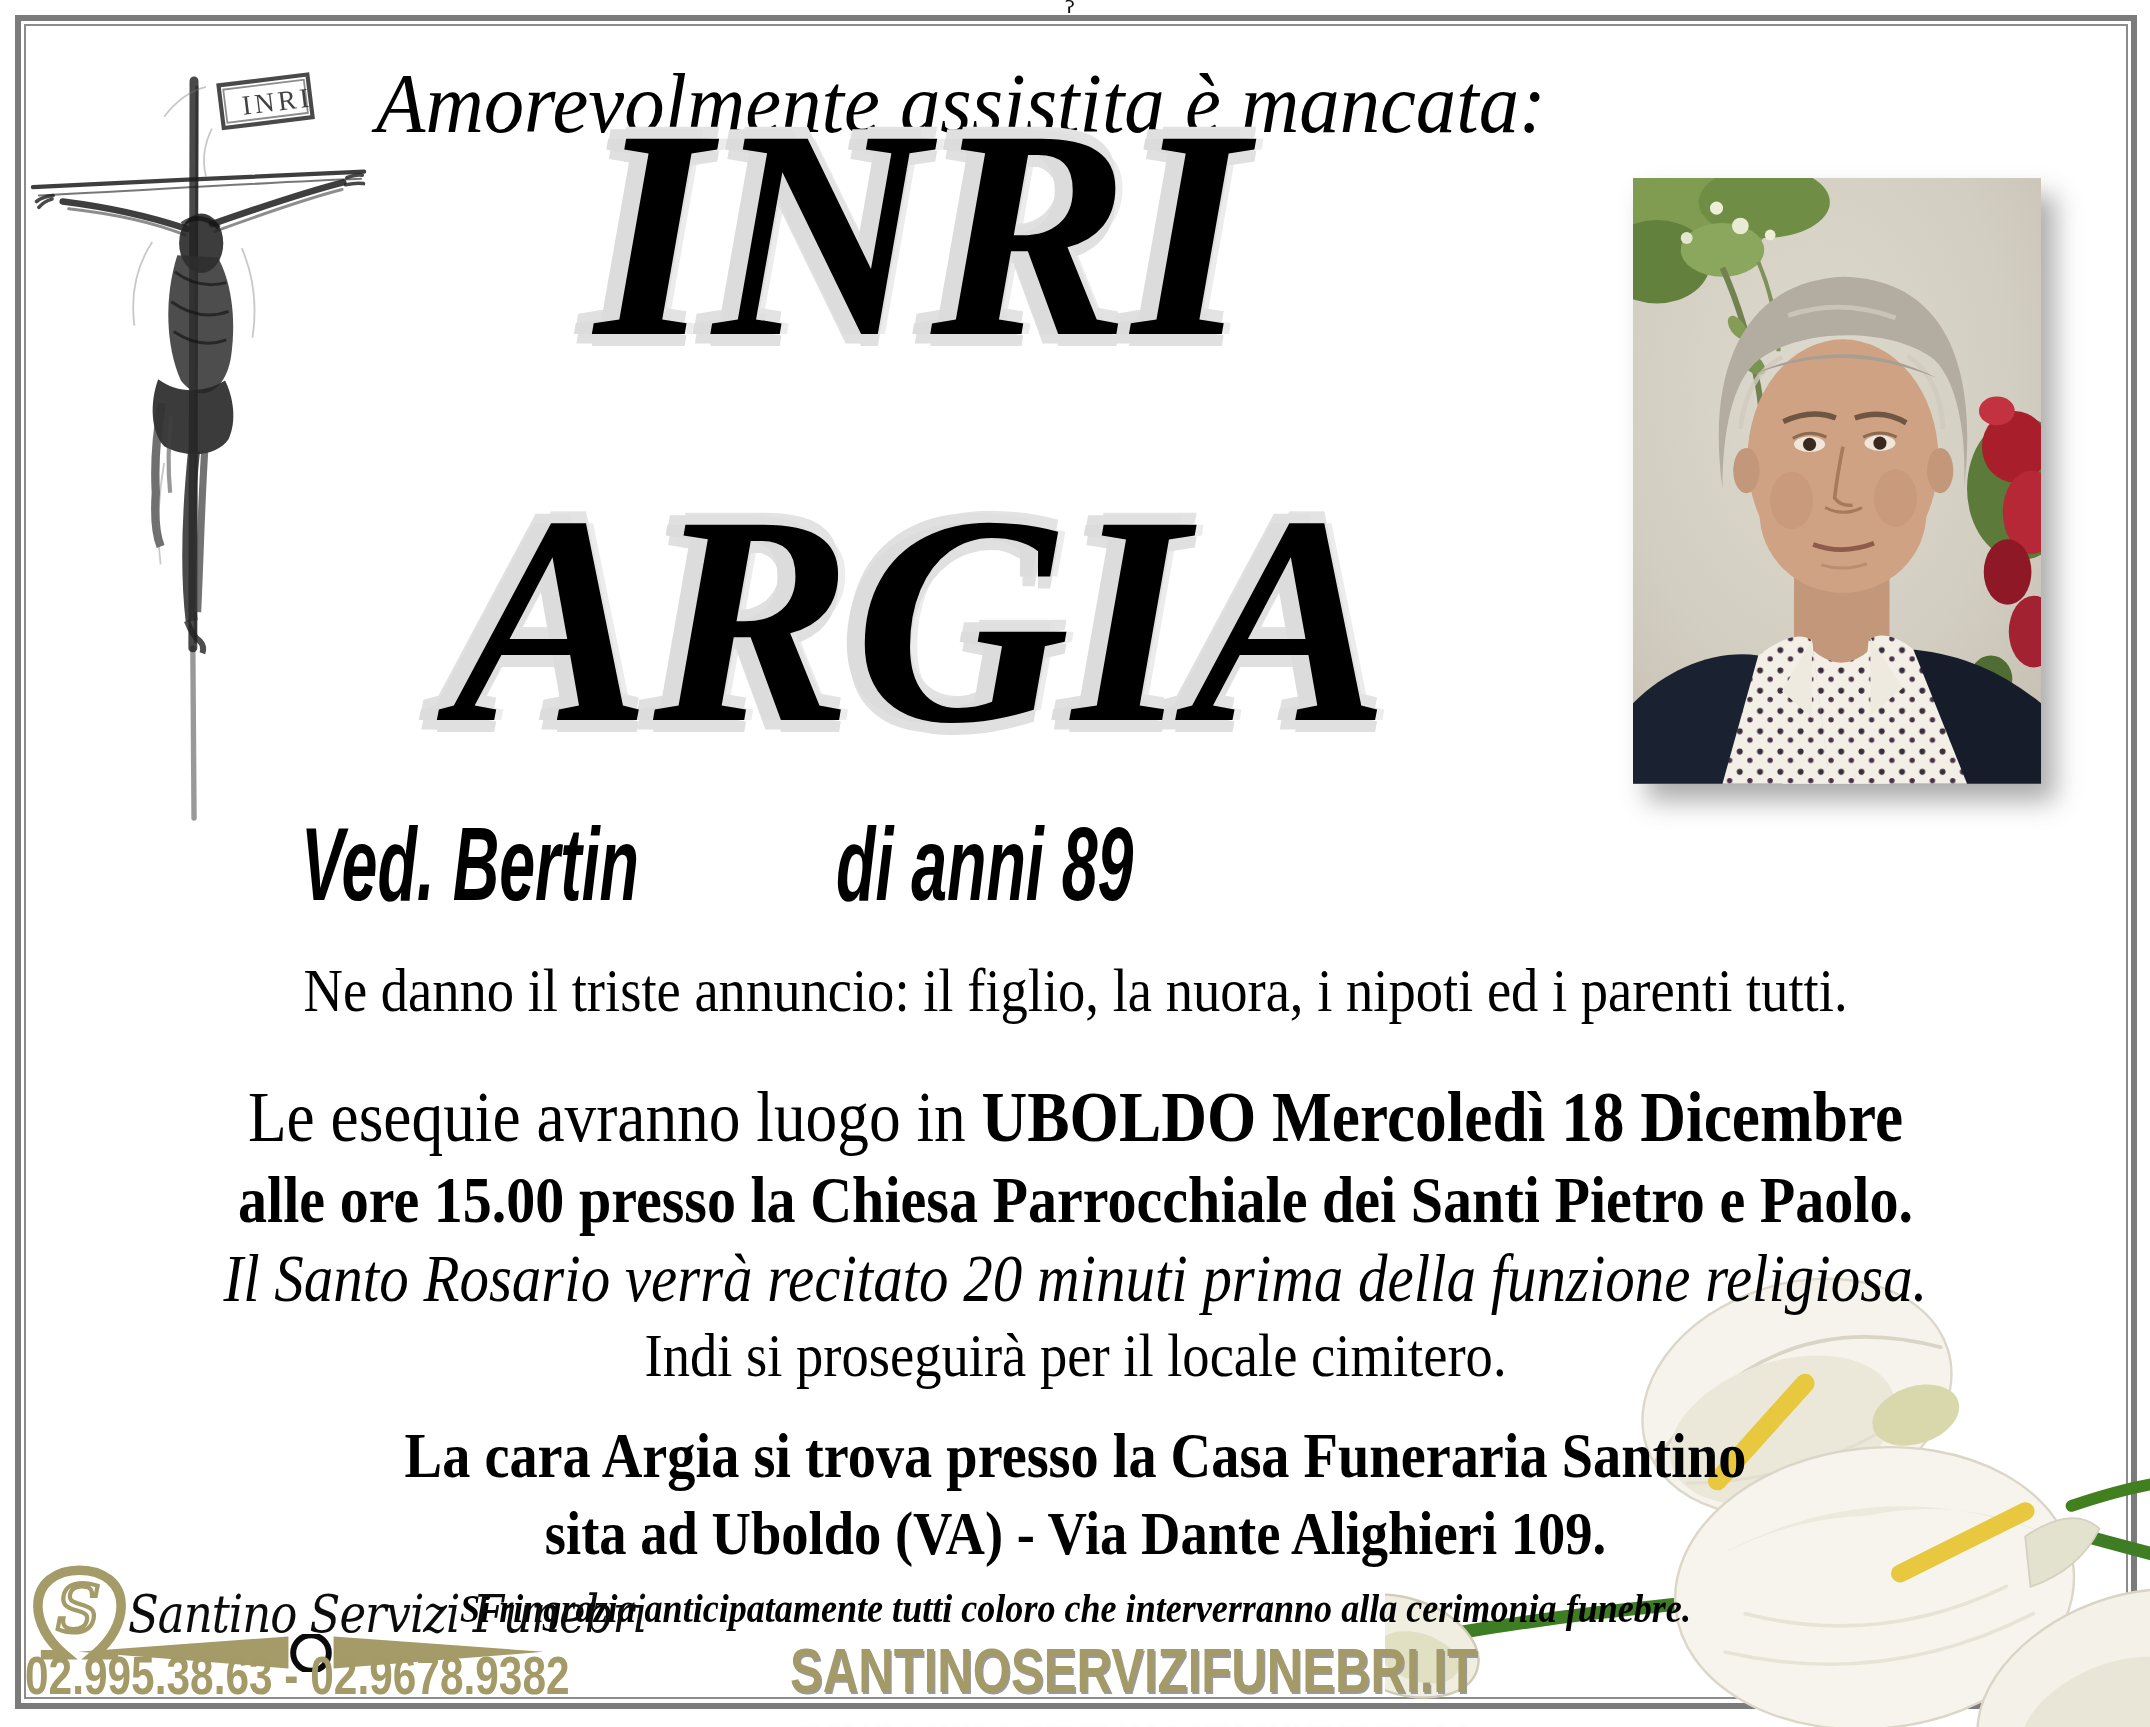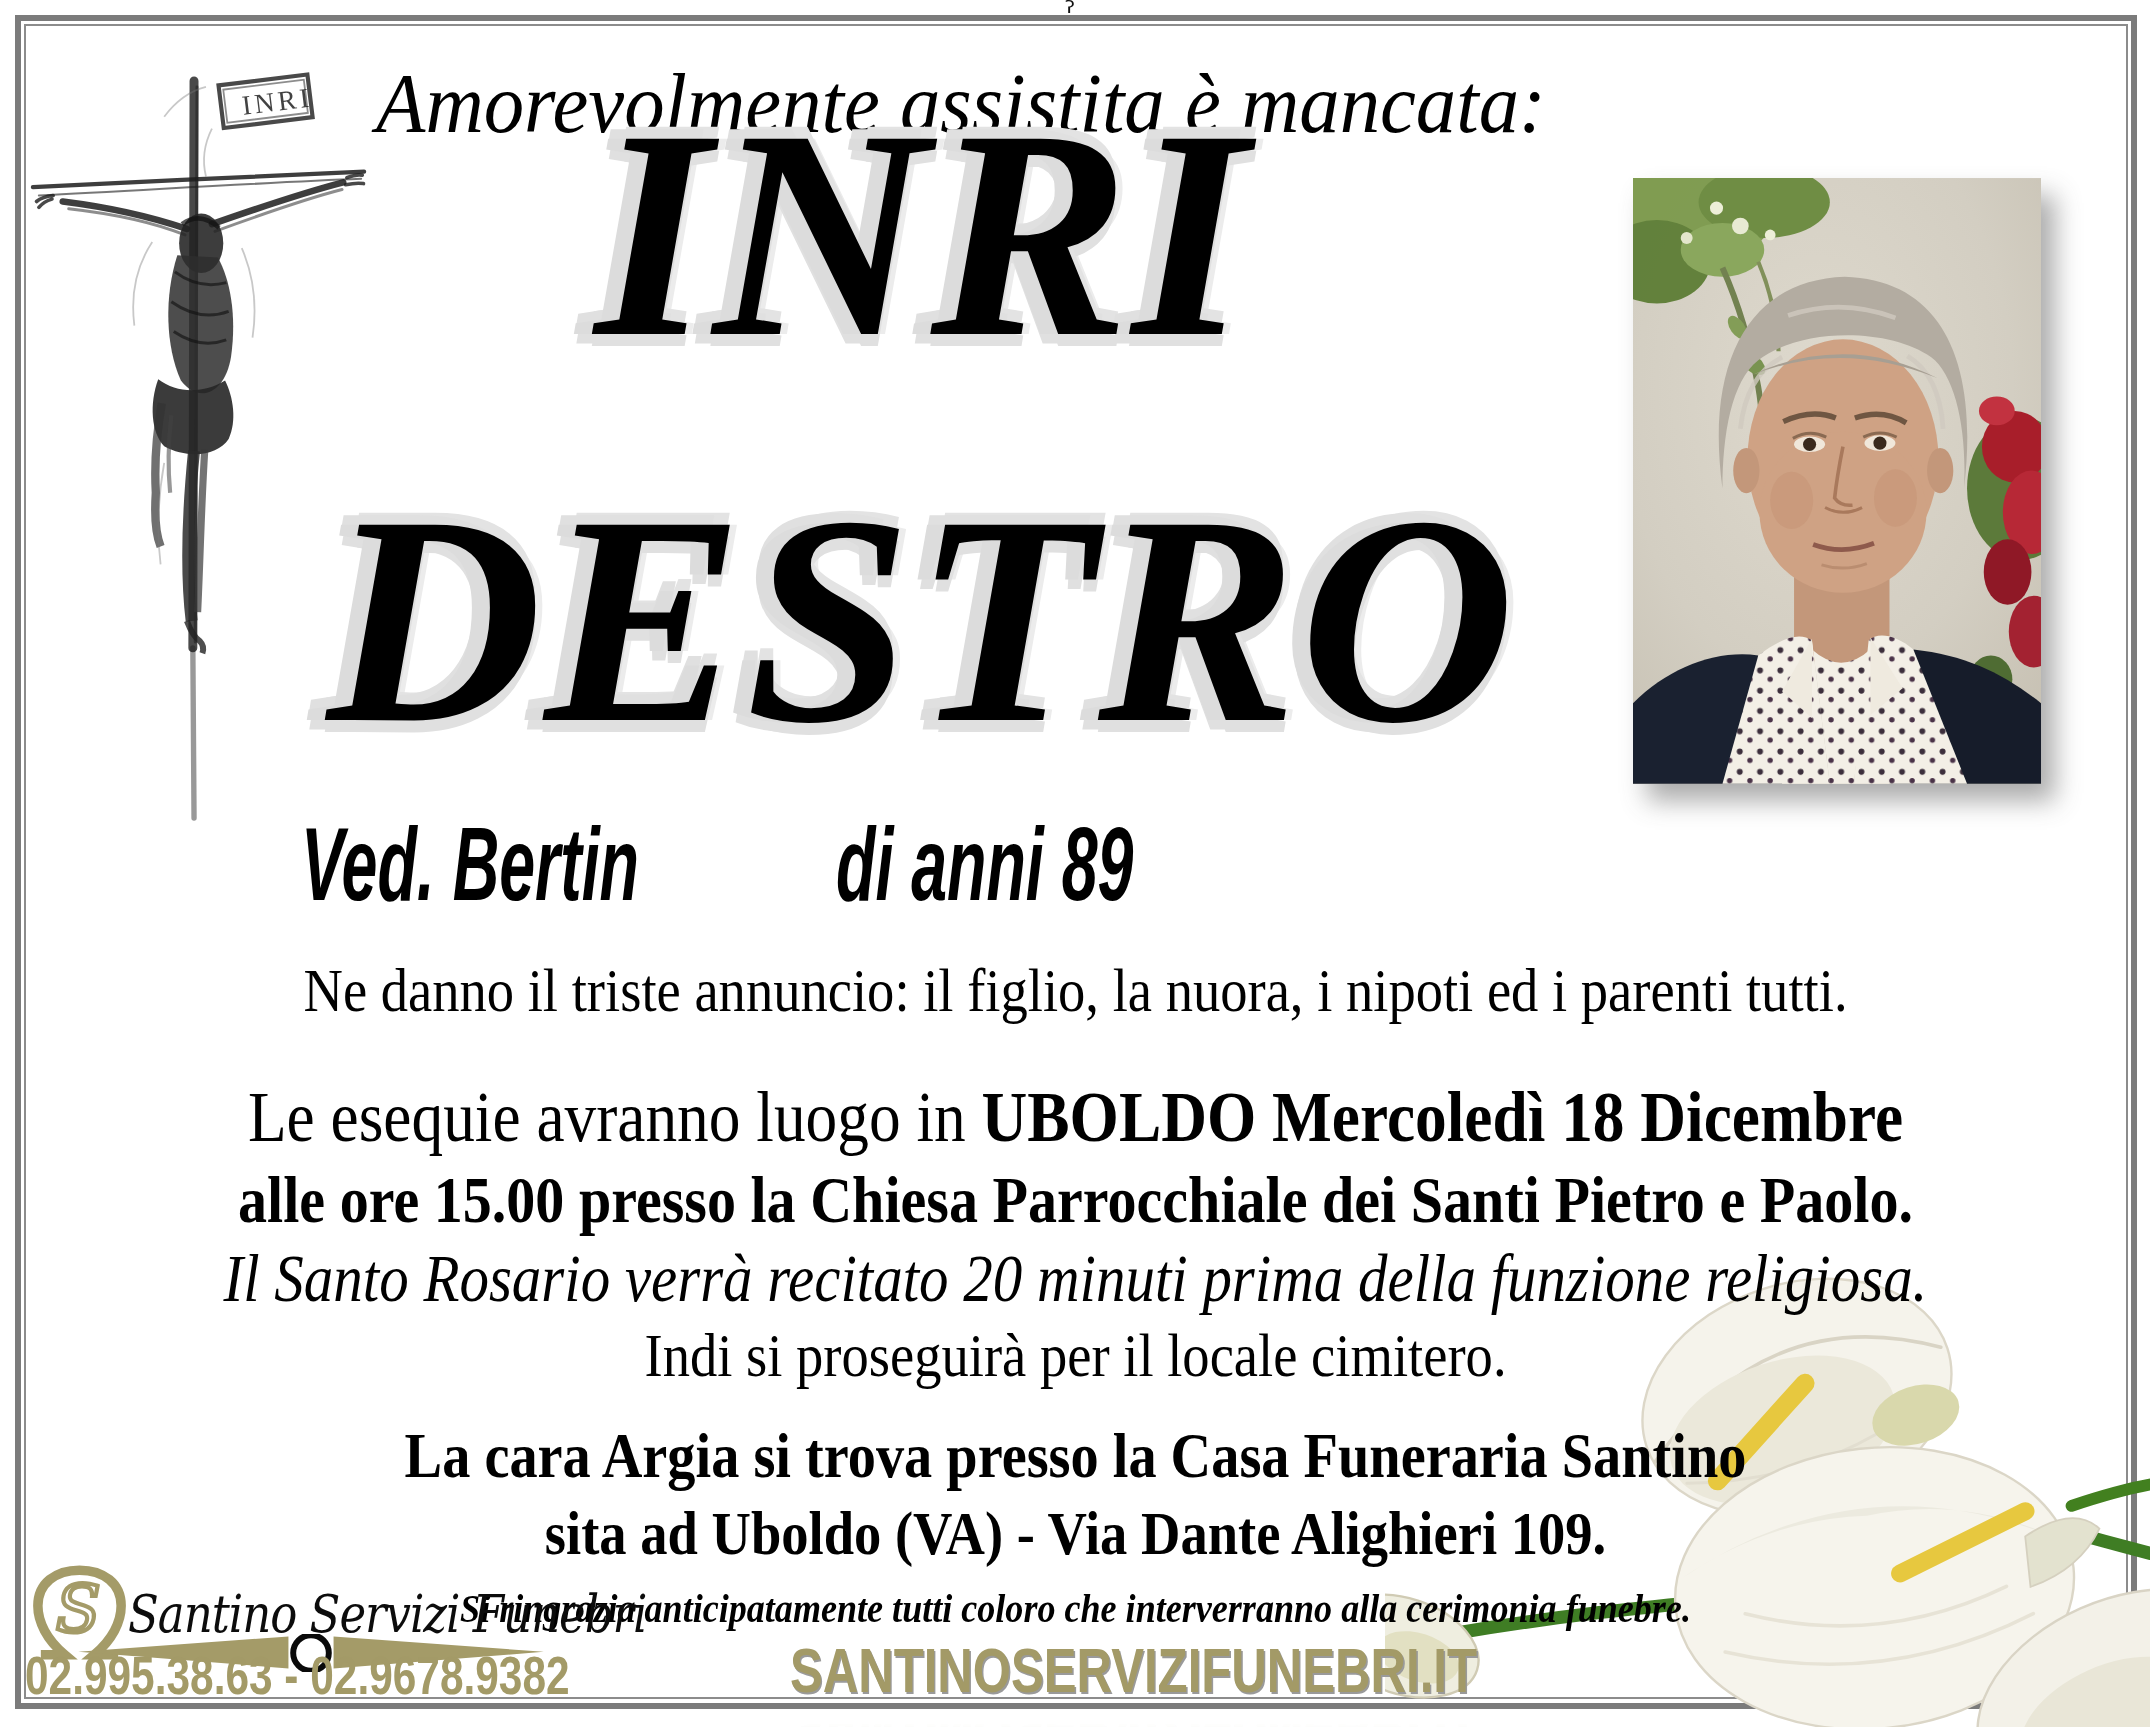--- a/index.html
+++ b/index.html
@@ -165,21 +165,21 @@
       <path d="M250,700 q-16,90 -6,170"></path>
       <path d="M330,140 q-20,40 -10,80"></path>
       <path d="M250,120 q30,-40 70,-50"></path>
     </g>
 
     <text x="380" y="112" transform="rotate(-7 420 95)" font-family="Liberation Serif, serif" font-size="46" fill="#222" opacity=".85" style="letter-spacing:6px;">INRI</text>
   </svg>
 
   <div class="intro-line">Amorevolmente assistita è mancata:</div>
   <div class="name name-first">INRI</div>
-  <div class="name name-last">DESTRO</div>
+  <div class="name name-last">ARGIA</div>
   <div class="subname ved">Ved. Bertin</div>
   <div class="subname age">di anni 89</div>
 
   <svg class="photo" width="408" height="606" viewBox="0 0 684 1015">
     <defs>
       <radialGradient id="bgGrad" cx="45%" cy="35%" r="80%">
         <stop offset="0%" stop-color="#ded9cd"></stop>
         <stop offset="60%" stop-color="#d3cec2"></stop>
         <stop offset="100%" stop-color="#c6c0b2"></stop>
       </radialGradient>

